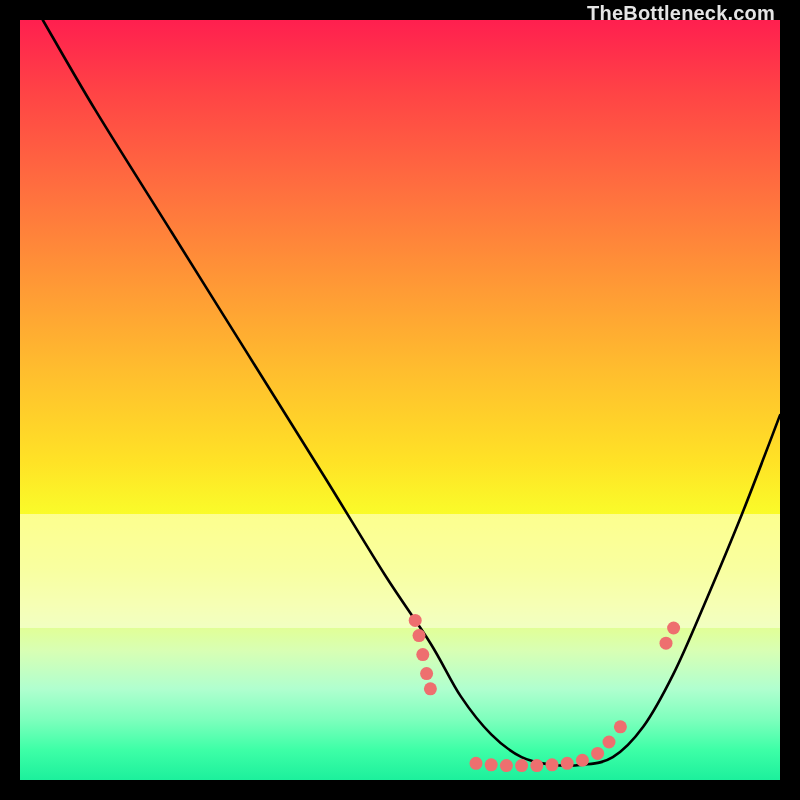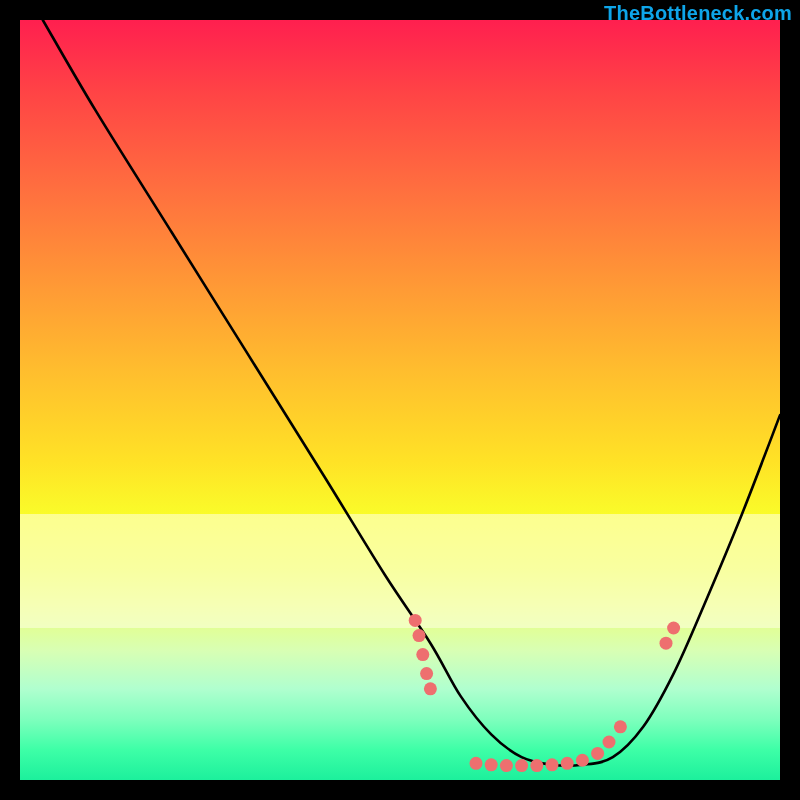--- a/index.html
+++ b/index.html
@@ -48,25 +48,25 @@
   .curve, .dots, .haze {
     position: absolute;
     left: 0; top: 0;
     width: 760px;
     height: 760px;
     pointer-events: none;
   }
   .watermark {
     position: absolute;
     top: 2px;
-    right: 8px;
+    right: 25px;
     font-family: Arial, Helvetica, sans-serif;
     font-size: 20px;
     font-weight: 600;
-    color: #0ea5e9;
+    color: #e5e5e5;
     letter-spacing: 0.2px;
   }
 </style>
 </head>
 <body>
 
 <div class="outer">
   <div class="watermark">TheBottleneck.com</div>
   <div class="plot">
     <div class="grad"></div>

